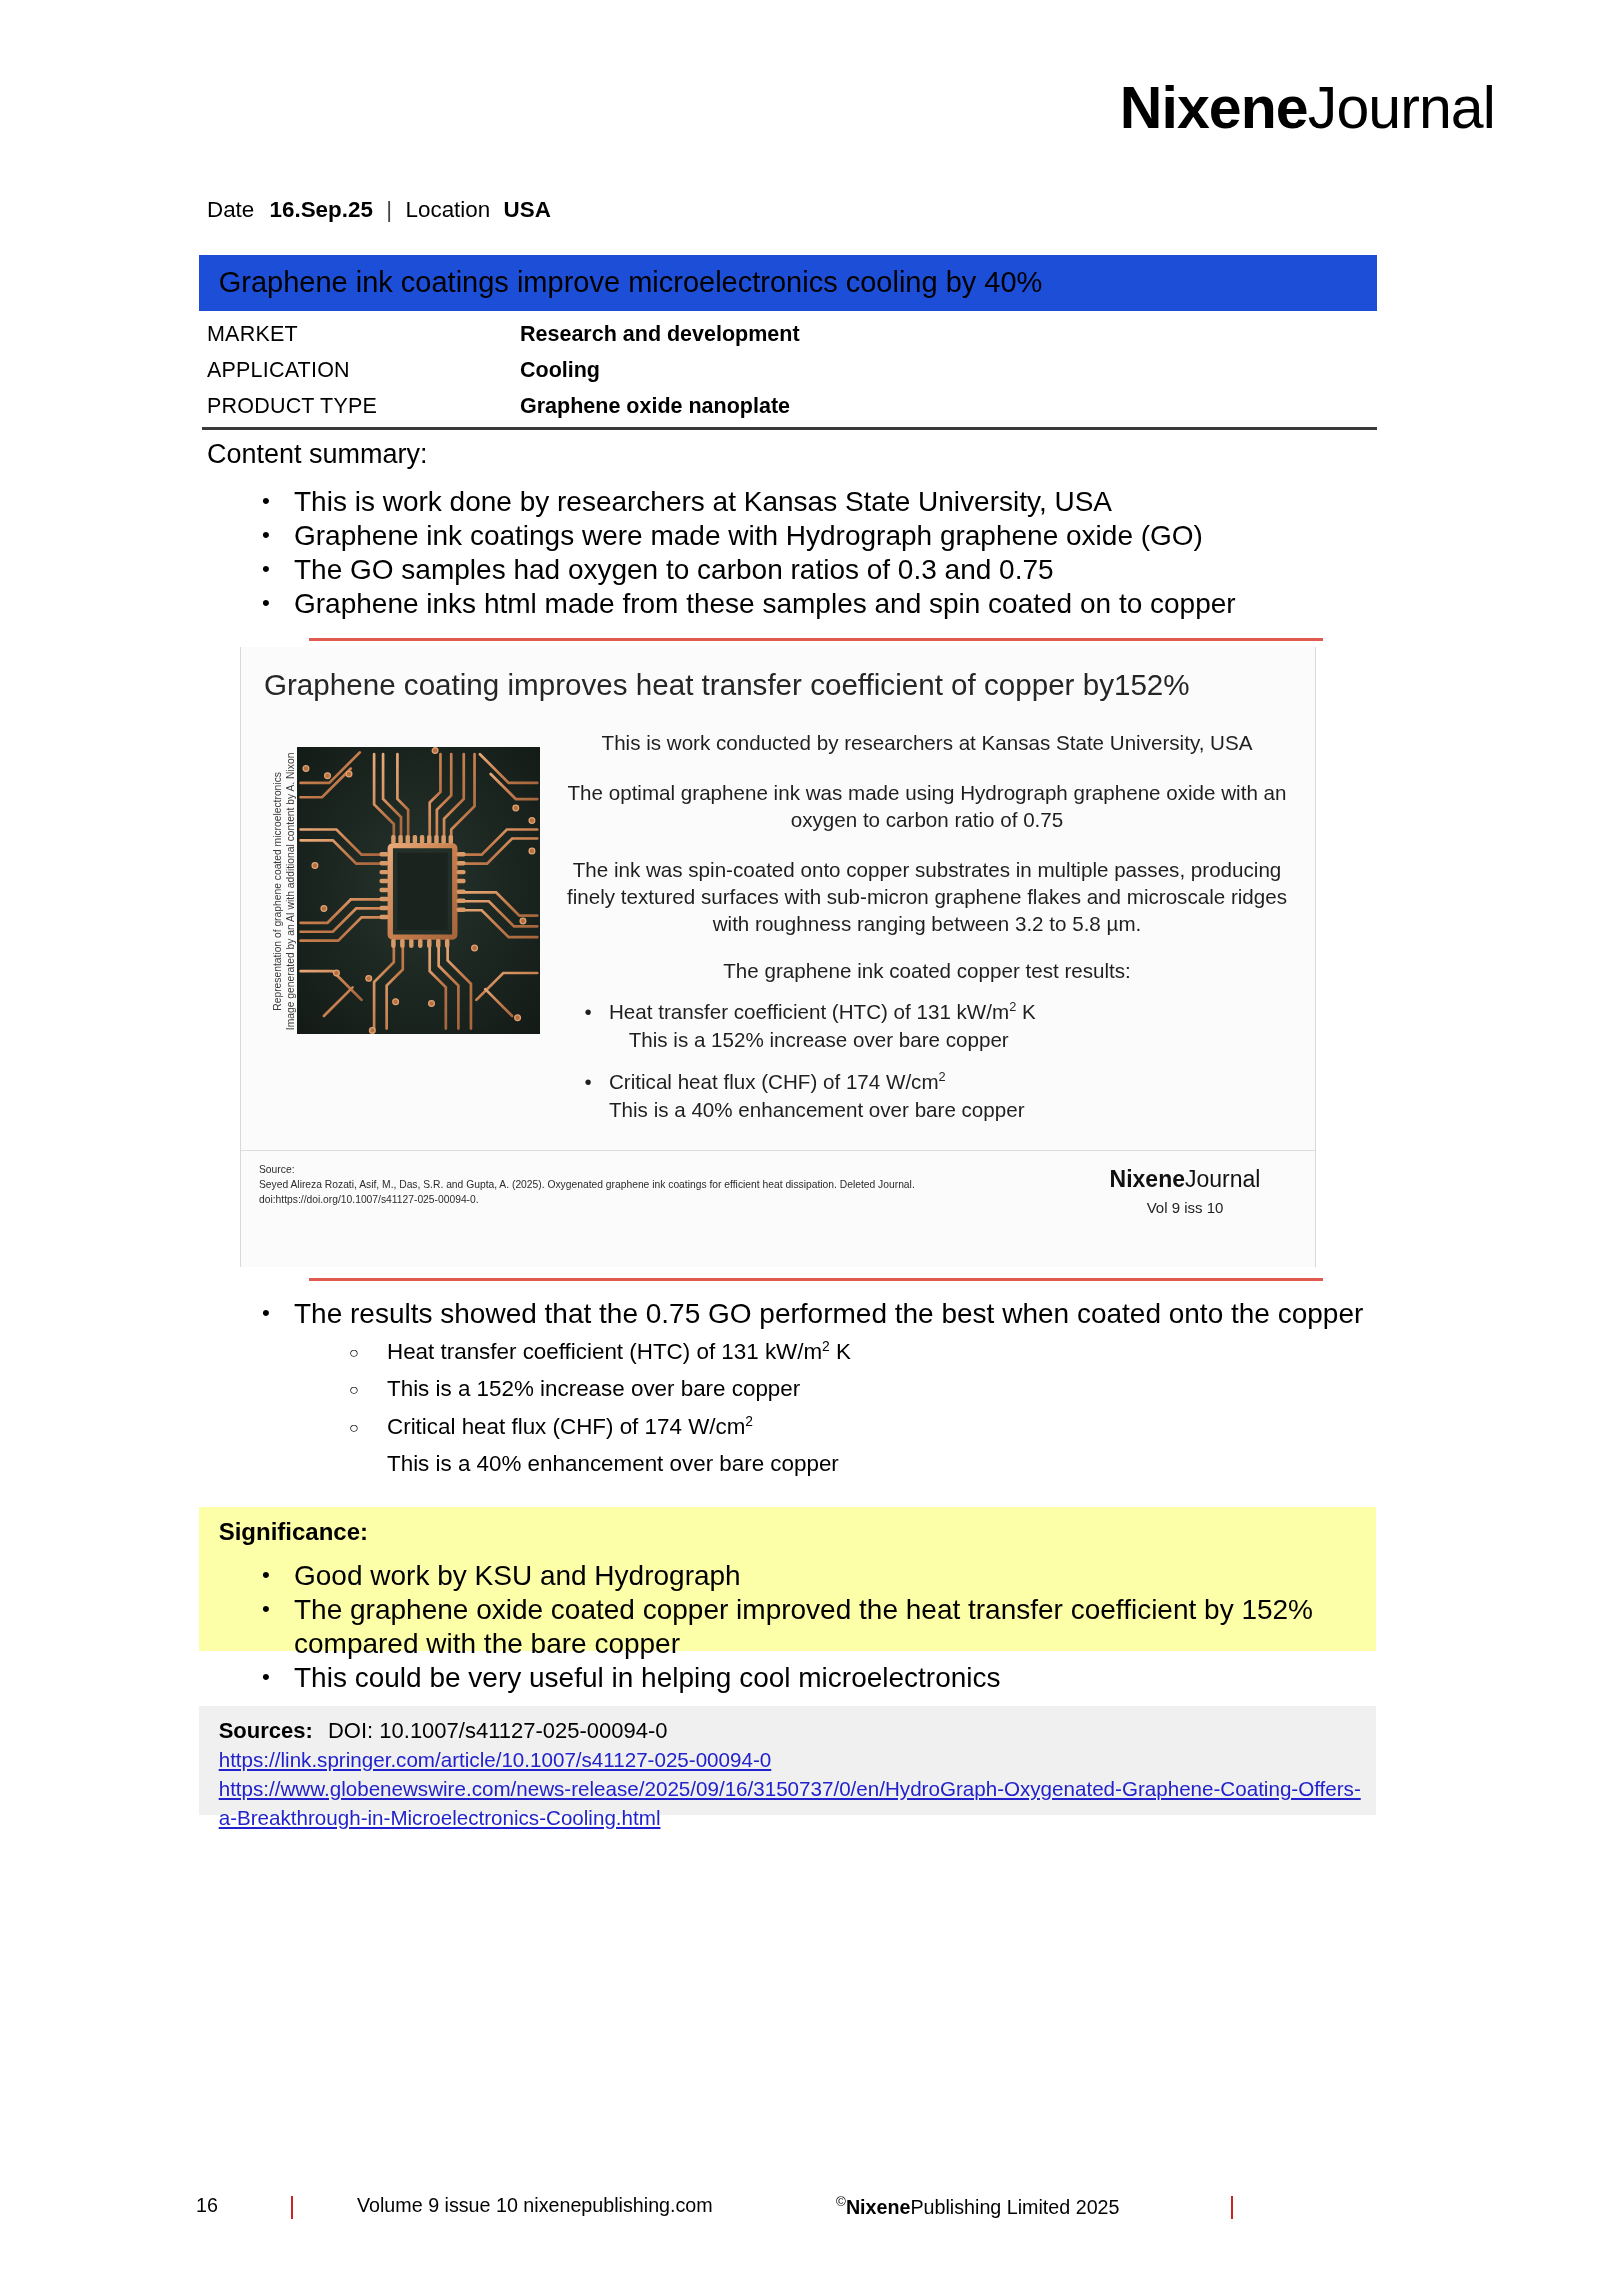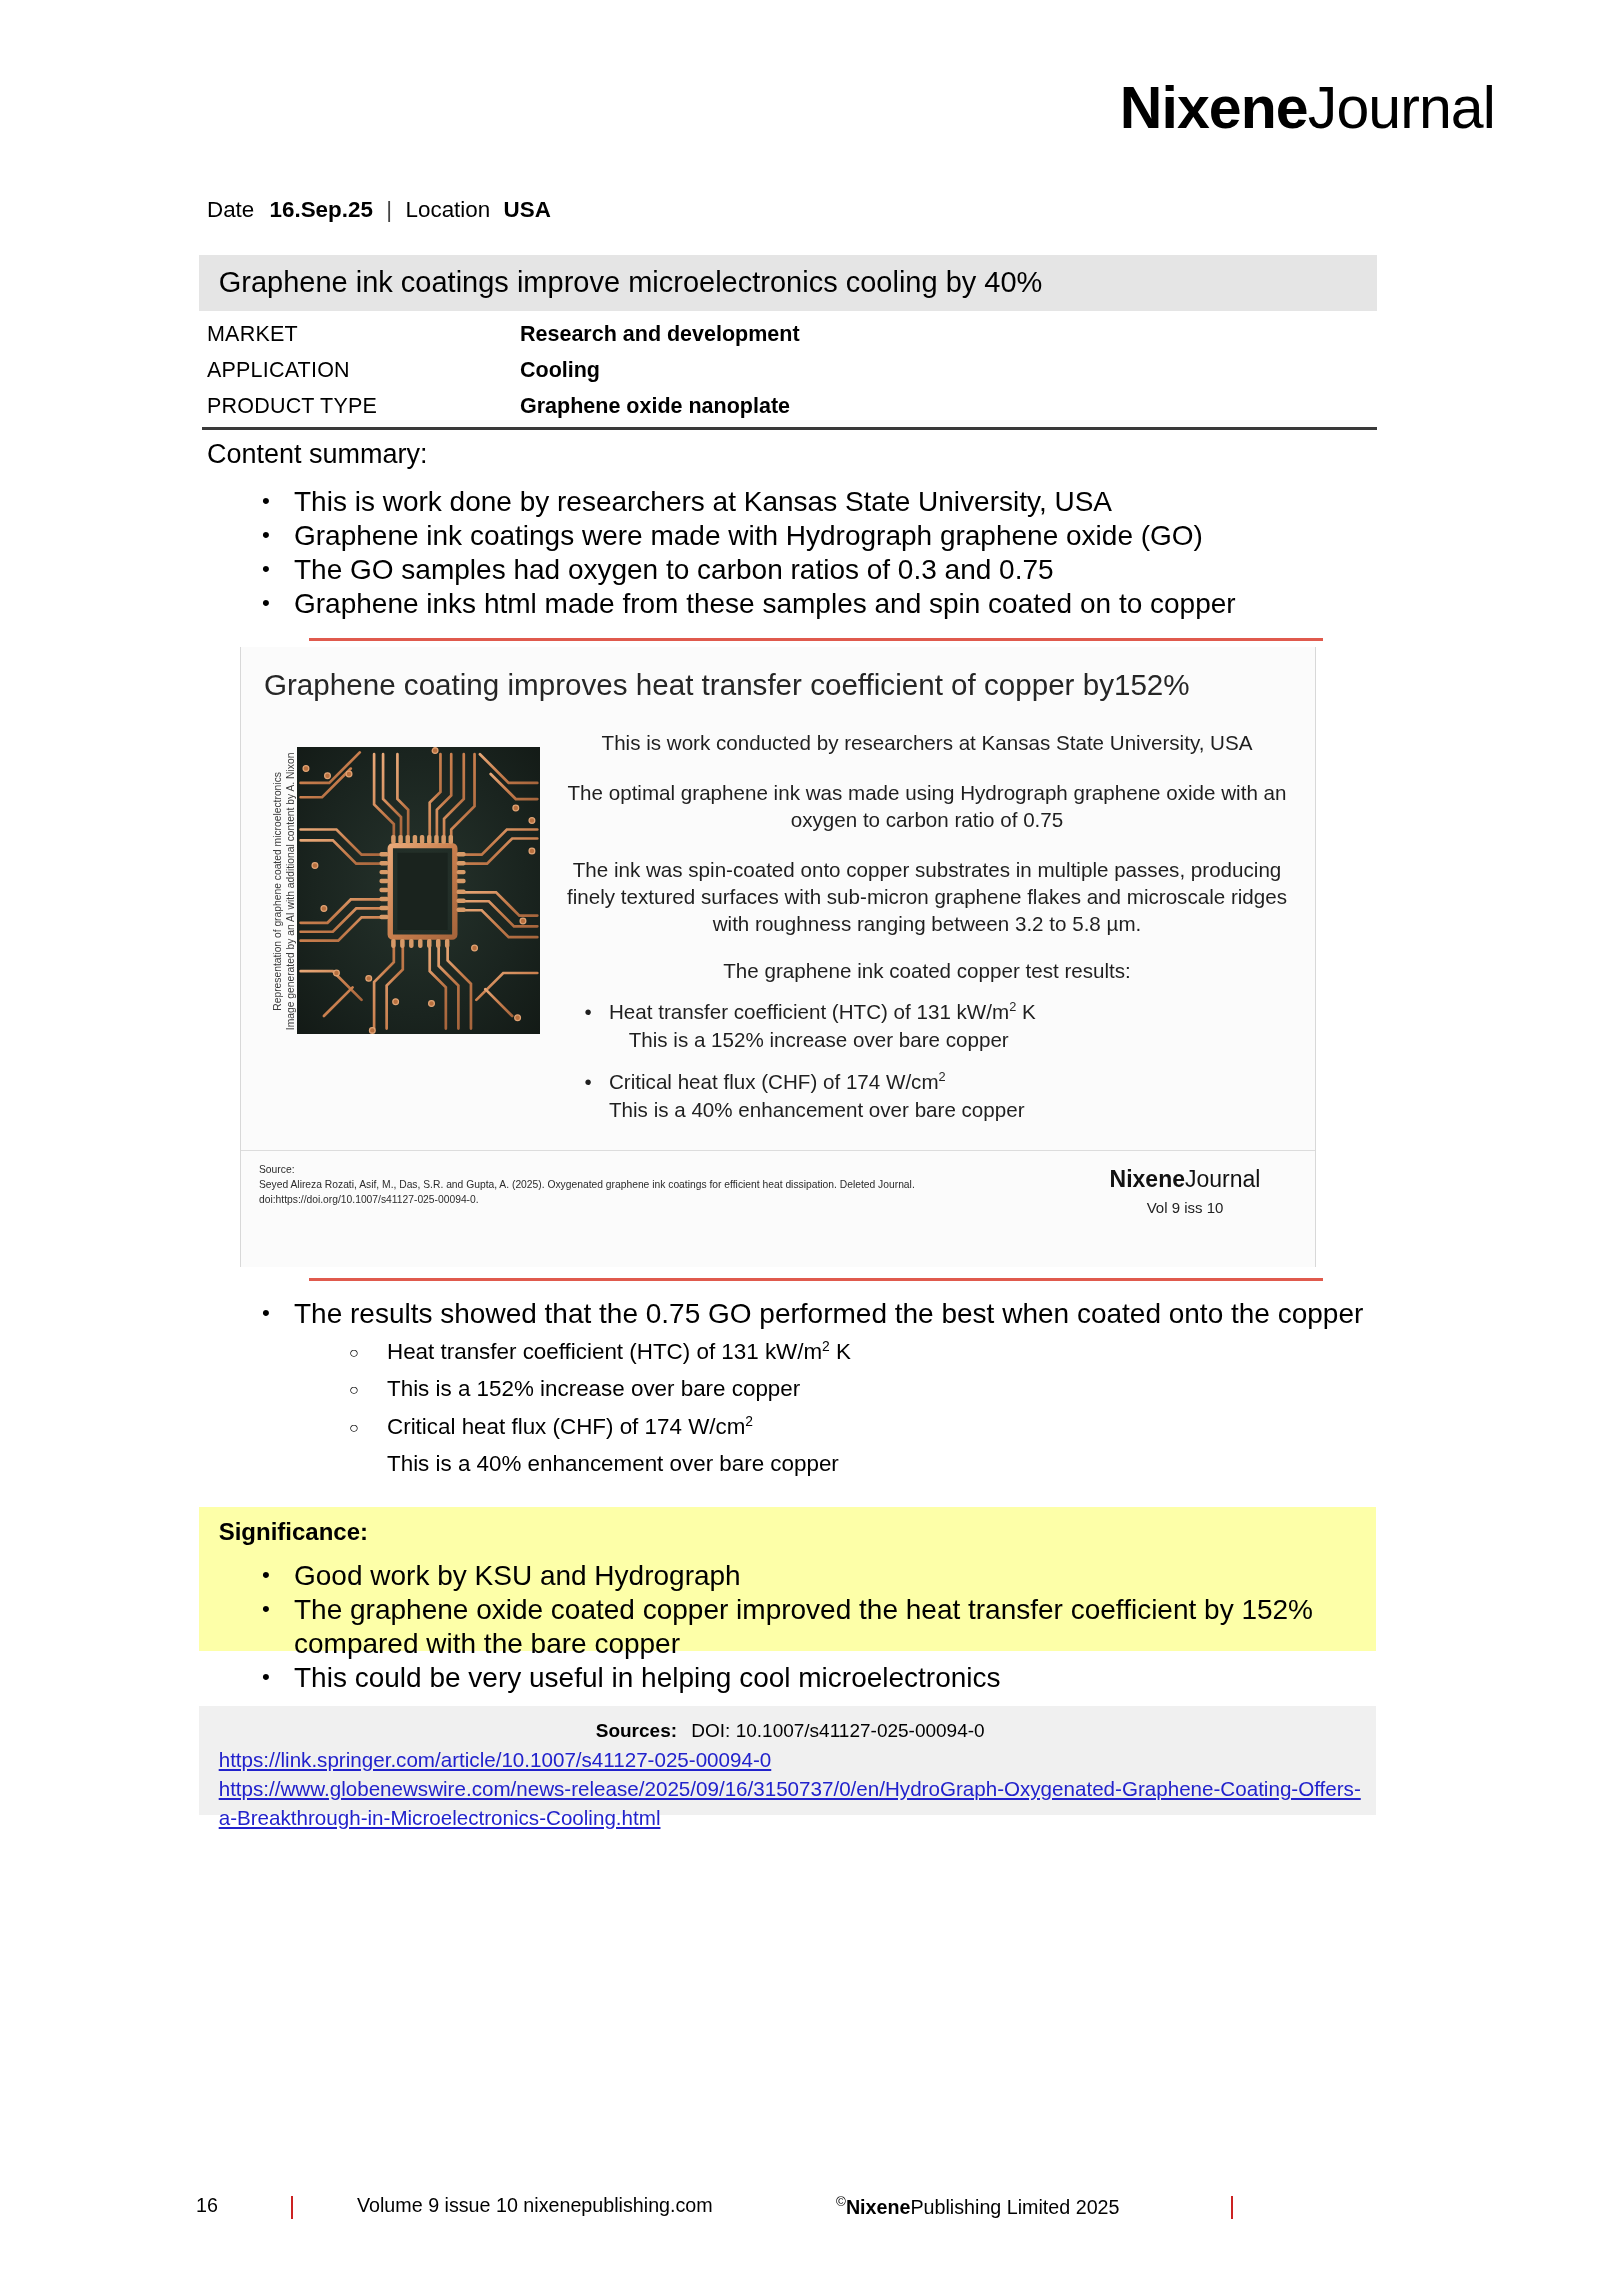--- a/index.html
+++ b/index.html
@@ -49,21 +49,21 @@
   .dateline .val { font-weight: 700; }
   .dateline .sep { color: #444; padding: 0 7.2px; font-weight: 400; }
 
   
   .title-banner {
     position: absolute;
     left: 199px;
     top: 255px;
     width: 1178px;
     height: 56px;
-    background: #e5e5e5;
+    background: #1d4ed8;
     display: flex;
     align-items: center;
   }
   .title-banner .title-text {
     padding-left: 19.7px;
     font-size: 29px;
     font-weight: 400;
     line-height: 1.1;
     white-space: nowrap;
   }
@@ -351,24 +351,23 @@
     height: 109px;
     background: #f0f0f0;
   }
   .sources-inner {
     position: absolute;
     left: 19.7px;
     top: 9.9px;
     right: 14.3px;
   }
   .sources-line1 {
-    font-size: 19px;
+    font-size: 22px;
     line-height: 29px;
     white-space: nowrap;
-    text-align: center;
   }
   .sources-line1 .lbl { font-weight: 700; }
   .src-link {
     display: block;
     font-size: 20.6px;
     line-height: 29px;
     color: #2222cc;
     text-decoration: underline;
     word-break: break-all;
   }

